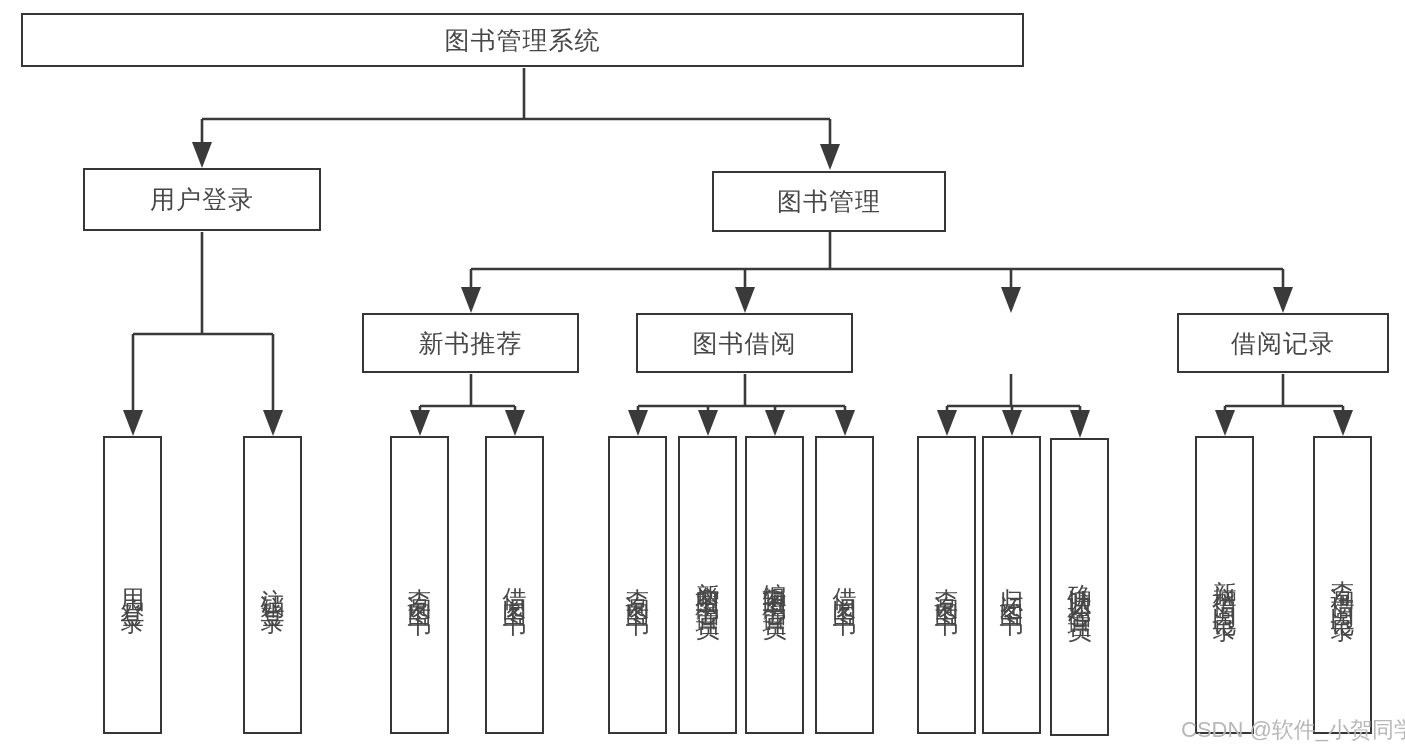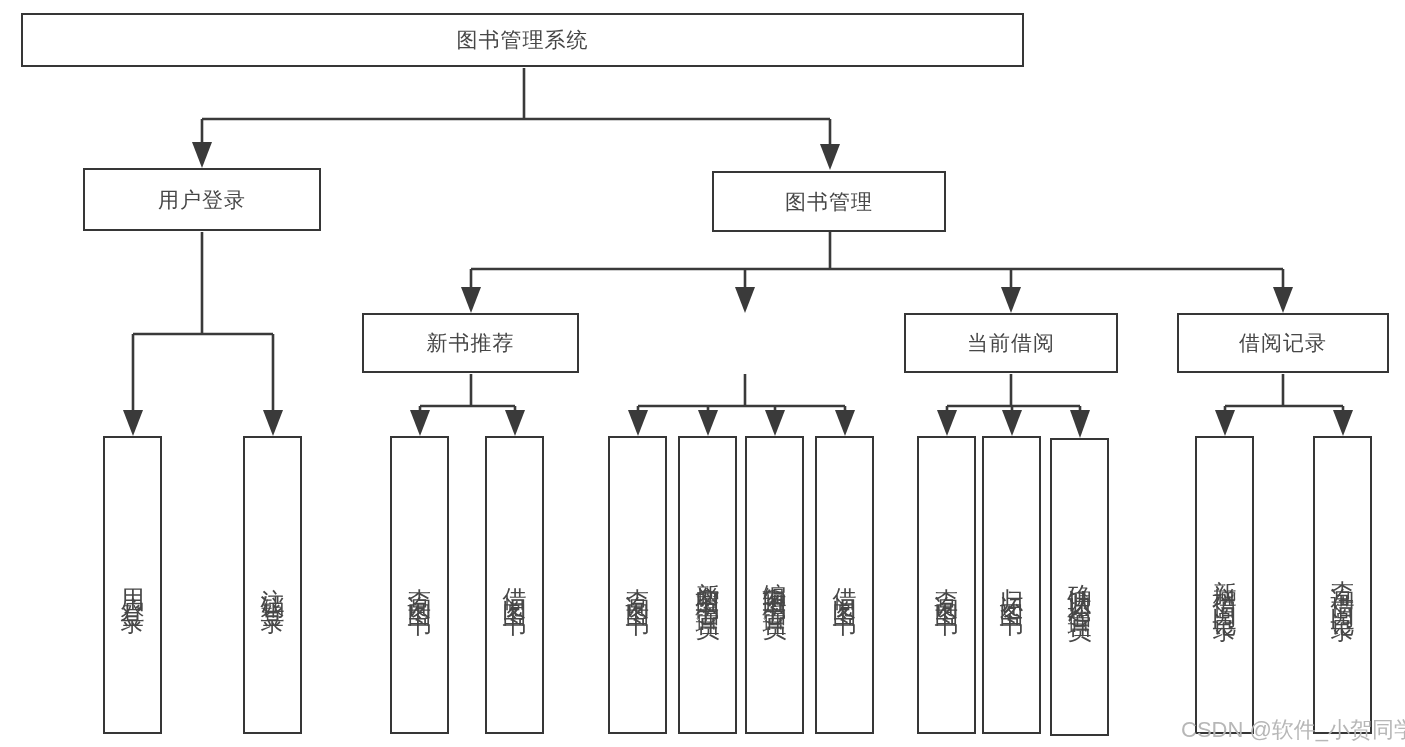--- a/index.html
+++ b/index.html
@@ -35,21 +35,21 @@
     position: absolute;
     box-sizing: content-box;
     border: 2.6px solid #363636;
     background: #ffffff;
     display: flex;
     align-items: center;
     justify-content: center;
     z-index: 2;
   }
   .nlabel {
-    font-size: 21px;
+    font-size: 25px;
     color: #474747;
     letter-spacing: 1px;
     white-space: nowrap;
   }
   .leaf {
     position: absolute;
     box-sizing: content-box;
     width: 55px;
     height: 294px;
     border: 2.6px solid #363636;
@@ -142,22 +142,22 @@
   <div class="node" style="left:83px;top:168px;width:234px;height:59px">
     <span class="nlabel">用户登录</span>
   </div>
   <div class="node" style="left:362px;top:313px;width:213px;height:56px">
     <span class="nlabel">新书推荐</span>
   </div>
 
   <div class="node" style="left:712px;top:171px;width:230px;height:57px">
     <span class="nlabel">图书管理</span>
   </div>
-  <div class="node" style="left:904px;top:313px;width:210px;height:56px">
-    <span class="nlabel">当前借阅</span>
+  <div class="node" style="left:636px;top:313px;width:213px;height:56px">
+    <span class="nlabel">图书借阅</span>
   </div>
   <div class="node" style="left:1177px;top:313px;width:208px;height:56px">
     <span class="nlabel">借阅记录</span>
   </div>
 
   <div class="leaf" style="left:103px;top:436px">
     <span class="vlabel">用户登录</span>
   </div>
   <div class="leaf" style="left:243px;top:436px">
     <span class="vlabel">注销登录</span>

